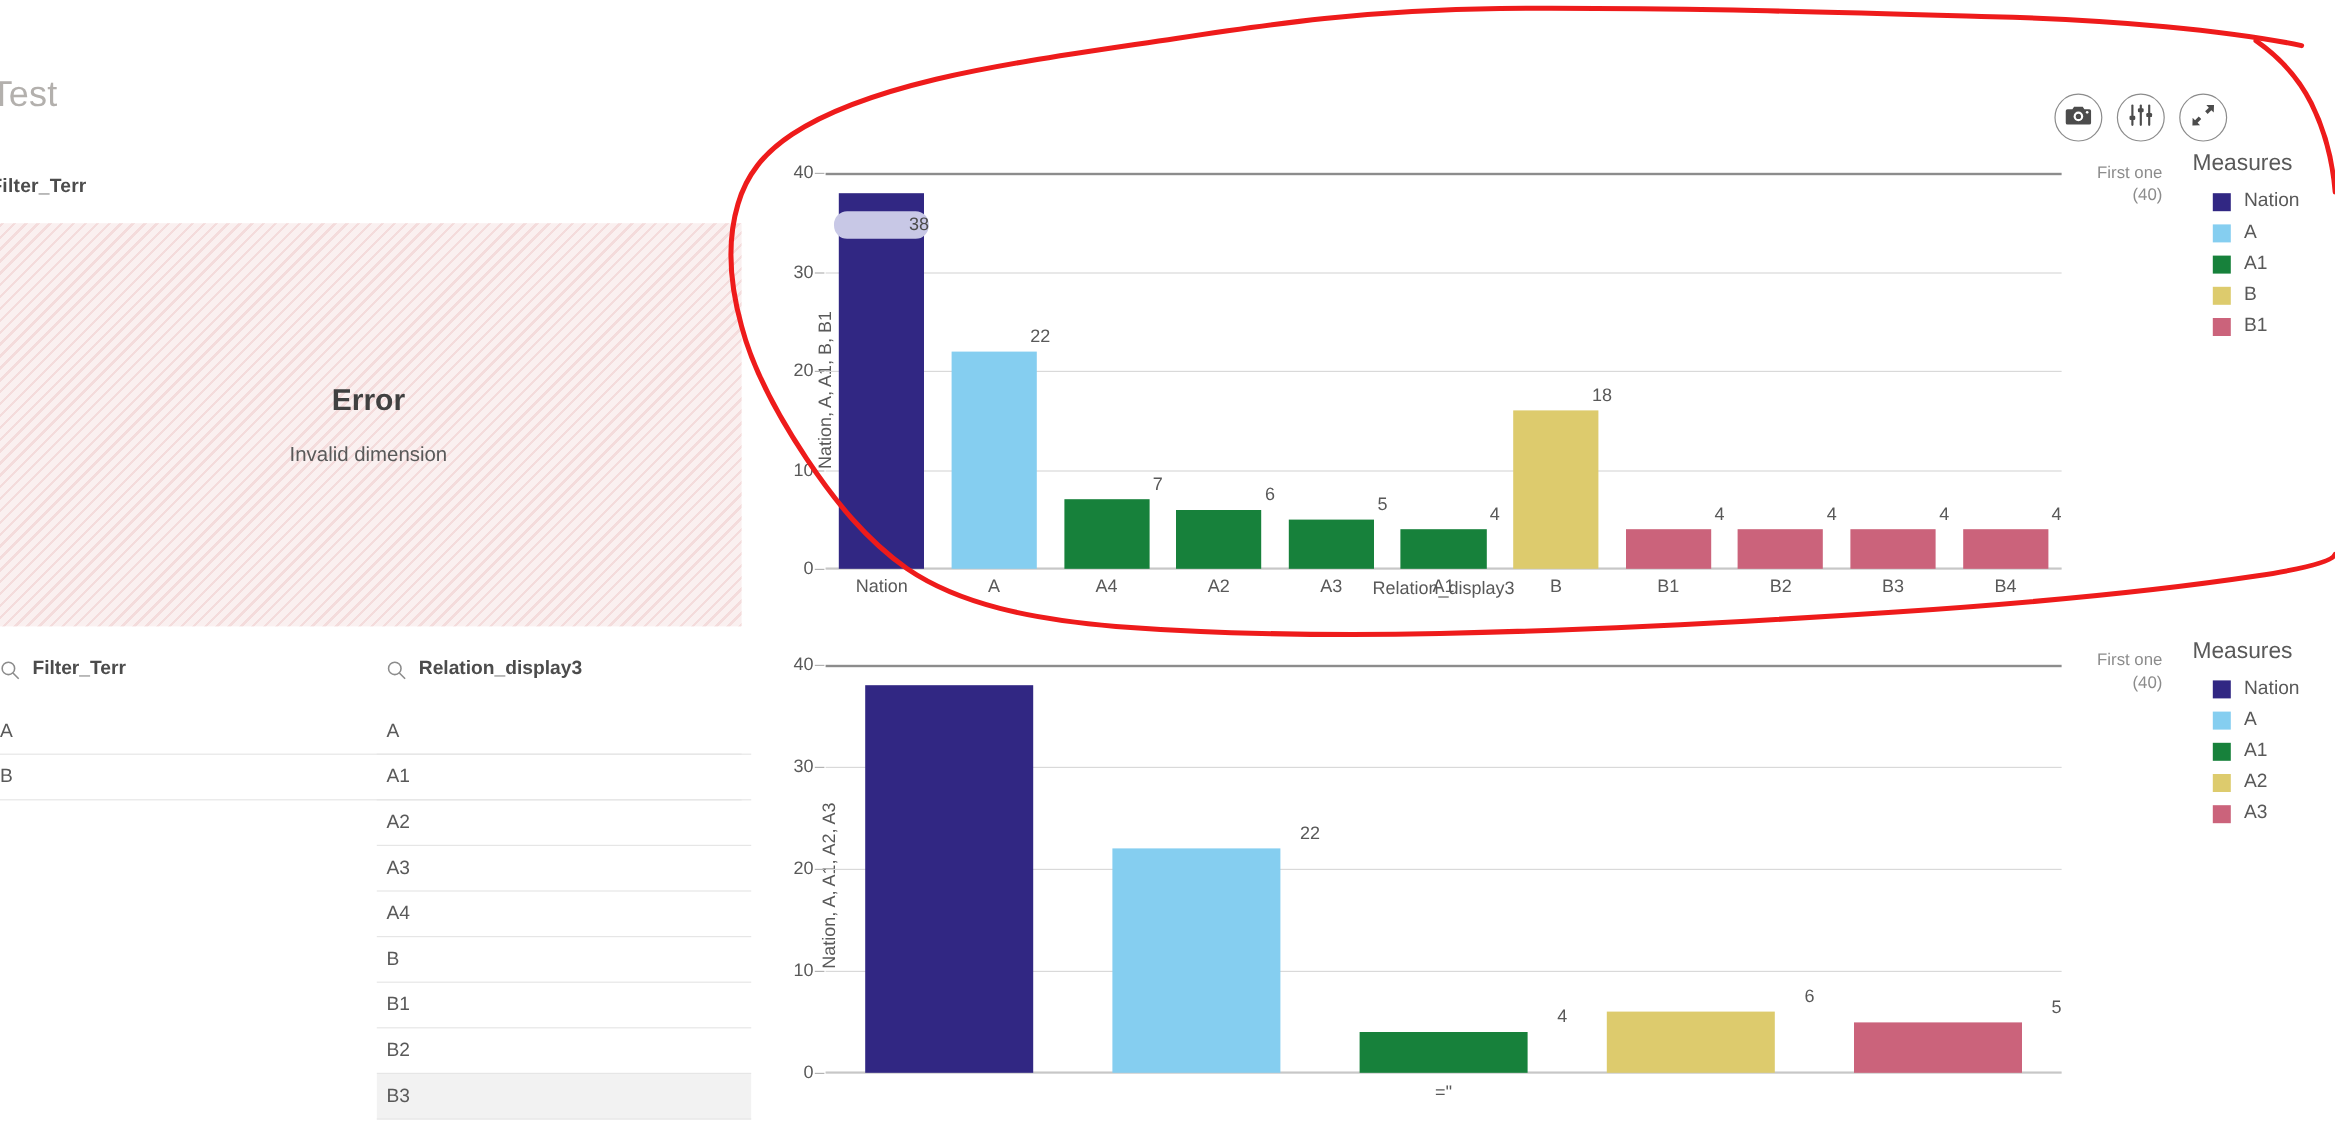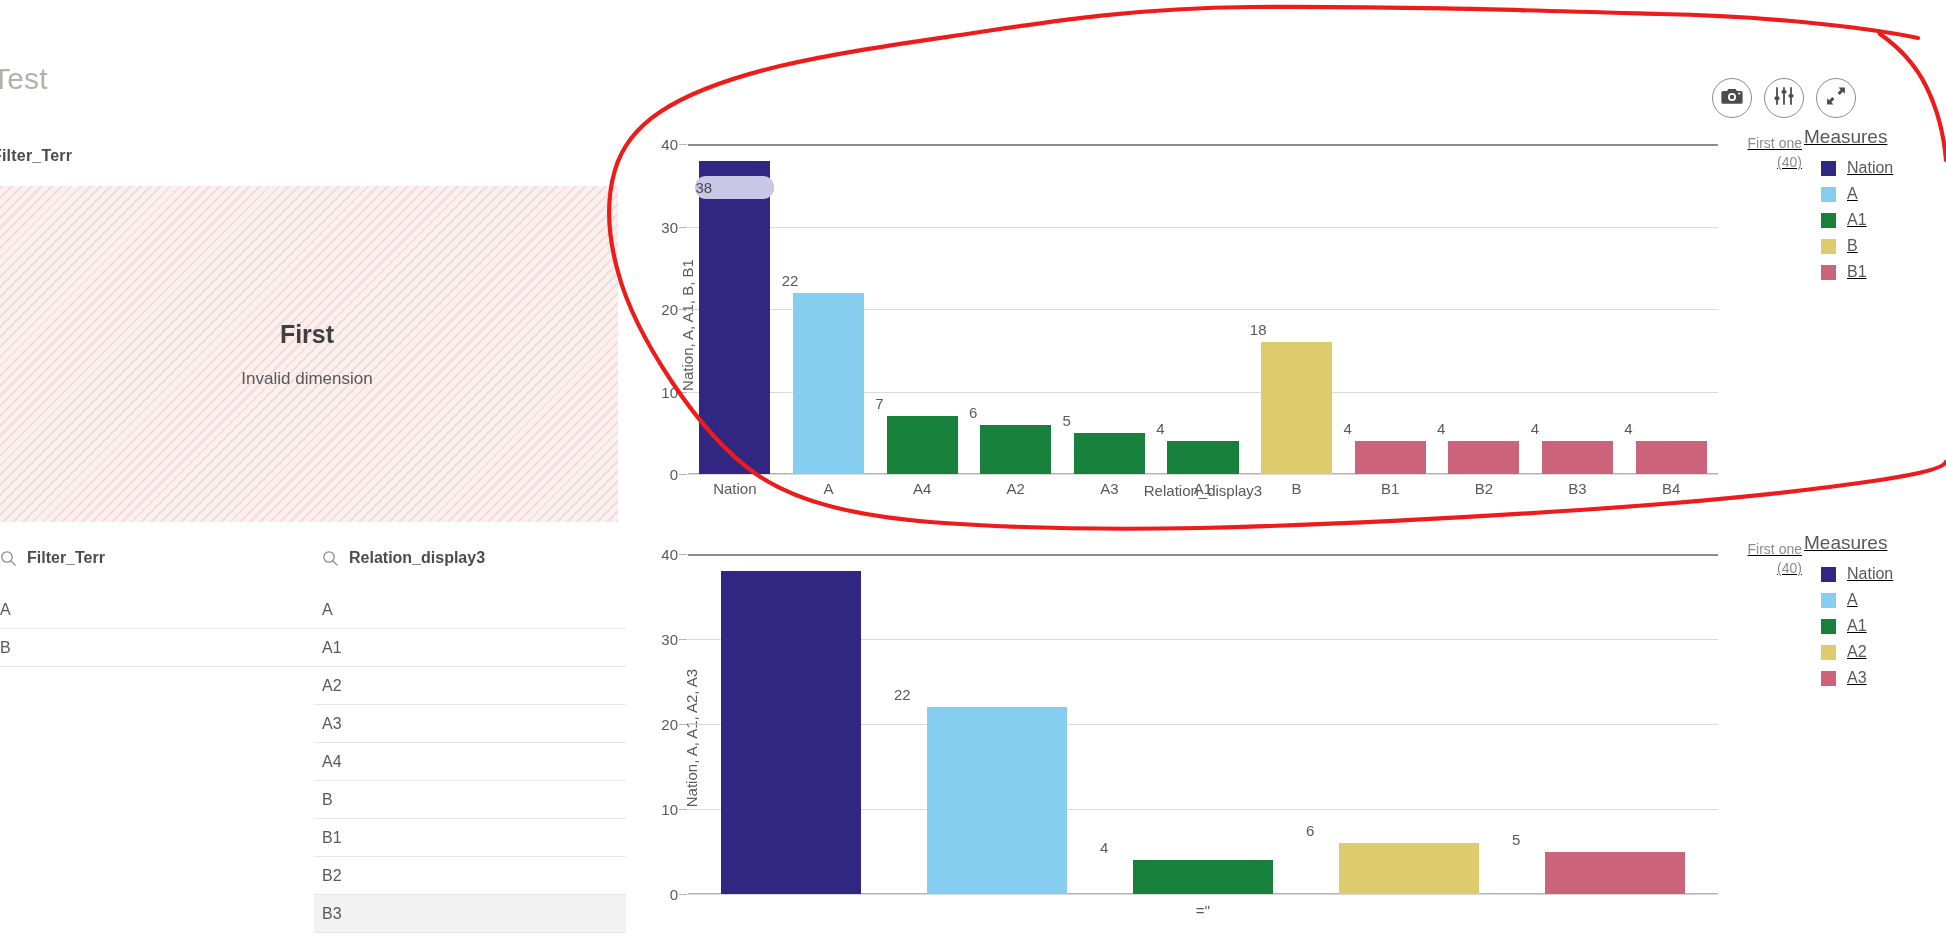--- a/index.html
+++ b/index.html
@@ -90,37 +90,37 @@
   }
   #chart-top .xtitle    { top:352px; }
   #chart-bottom .xtitle { top:362px; }
 
   .bars { position:absolute; inset:0; }
   .bar-slot { position:absolute; bottom:0; top:0; }
   .bar {
     position:absolute; bottom:0; left:12%; width:76%;
   }
   .bar-val {
-    position:absolute; left:0; right:0; text-align:left;
+    position:absolute; left:0; right:0; text-align:right;
     font-size:15px; color:#595959;
   }
   .bar-val.inside-white { color:#ffffff; }
   .bar-val.selected-pill {
     background:#c8c8e6; border-radius:11px; padding:3px 0;
     color:#4c4c4c; left:8%; right:8%;
   }
   .xcat {
     position:absolute; left:0; right:0; text-align:center;
     font-size:15px; color:#595959;
   }
   #chart-top .xcat    { top:336px; }
   #chart-bottom .xcat { top:346px; }
 
   
-  .legend { position:absolute; top:0; display:flex; gap:2px;text-decoration:underline; }
+  .legend { position:absolute; top:0; display:flex; gap:25px; }
   #chart-top .legend    { left:1108px; top:-4px; }
   #chart-bottom .legend { left:1108px; top:-8px; }
   .legend-firstone {
     font-size:14px; color:#8c8c8c; text-align:right; line-height:19px;
     width:74px; padding-top:8px;
   }
   .legend-body {}
   .legend-title { font-size:19px; color:#595959; margin-bottom:7px; }
   .legend-item { display:flex; align-items:center; gap:11px; height:26px; padding-left:17px;}
   .legend-swatch { width:15px; height:15px; flex:0 0 15px; }
@@ -140,21 +140,21 @@
 </style>
 </head>
 <body>
 <div id="root">
 
 <div class="sheet-title">Test</div>
 
 <div class="obj-title" id="filter-terr-title">Filter_Terr</div>
 
 <div class="error-panel">
-  <div class="error-title">First</div>
+  <div class="error-title">Error</div>
   <div class="error-msg">Invalid dimension</div>
 </div>
 
 <div class="listbox" id="lb-filter">
   <div class="lb-head">
     <span class="search-icon">
       <svg viewBox="0 0 17 17" width="17" height="17">
         <circle cx="7" cy="7" r="5.2" fill="none" stroke="#8c8c8c" stroke-width="1.3"></circle>
         <line x1="10.8" y1="10.8" x2="15.6" y2="15.6" stroke="#8c8c8c" stroke-width="1.3"></line>
       </svg>

